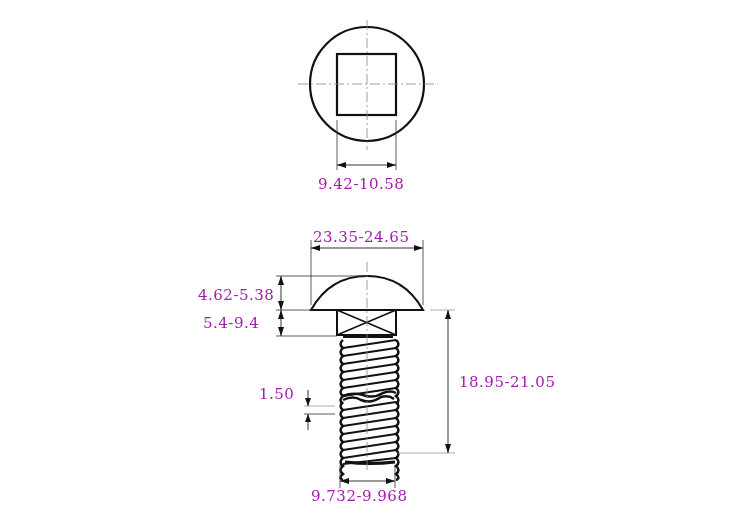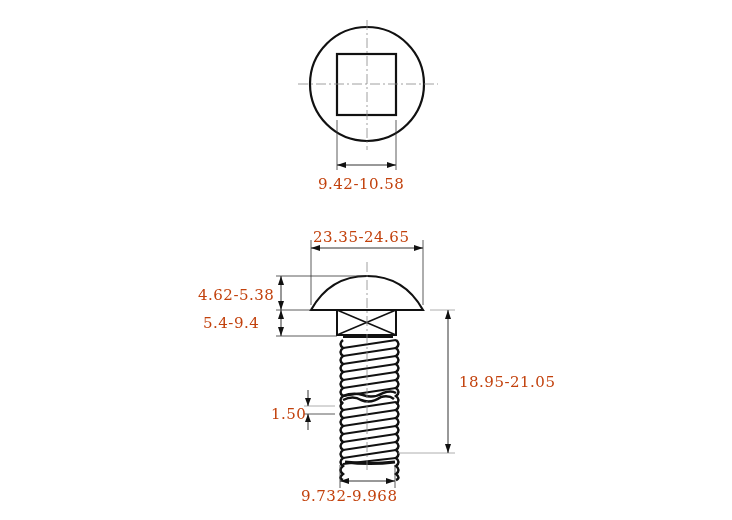--- a/index.html
+++ b/index.html
@@ -1,18 +1,18 @@
 <!DOCTYPE html>
 <html><head>
   <meta charset="utf-8">
   <style>
     html, body { margin:0; padding:0; background:#ffffff; }
     body { width:732px; height:520px; position:relative; overflow:hidden; font-family:"DejaVu Serif", serif; }
     svg { position:absolute; left:0; top:0; }
-    .lbl { position:absolute; font-family:"DejaVu Serif", serif; font-size:15px; color:#c2410c; letter-spacing:0.5px; white-space:nowrap; }
+    .lbl { position:absolute; font-family:"DejaVu Serif", serif; font-size:15px; color:#a21caf; letter-spacing:0.5px; white-space:nowrap; }
   </style>
 </head>
 <body>
 
 <svg width="732" height="520" viewBox="0 0 732 520">
 
   <g>
     <circle cx="367" cy="84" r="57" fill="none" stroke="#111" stroke-width="2.2"></circle>
     <rect x="337" y="54" width="59" height="61" fill="none" stroke="#111" stroke-width="2.2"></rect>
     <line x1="367" y1="20" x2="367" y2="150" stroke="#888" stroke-width="0.8" stroke-dasharray="10,3,2,3"></line>
@@ -104,14 +104,14 @@
     <polygon points="340,481 349,478 349,484" fill="#111"></polygon>
     <polygon points="395,481 386,478 386,484" fill="#111"></polygon>
   </g>
 </svg>
 
 <div class="lbl" style="left:318px;top:175px;">9.42-10.58</div>
 <div class="lbl" style="left:313px;top:228px;text-align:center;">23.35-24.65</div>
 <div class="lbl" style="left:198px;top:286px;">4.62-5.38</div>
 <div class="lbl" style="left:203px;top:314px;">5.4-9.4</div>
 <div class="lbl" style="left:459px;top:373px;">18.95-21.05</div>
-<div class="lbl" style="left:259px;top:405px;margin-left:12px;">1.50</div>
-<div class="lbl" style="left:301px;top:487px;text-align:right;">9.732-9.968</div>
+<div class="lbl" style="left:259px;top:385px;">1.50</div>
+<div class="lbl" style="left:311px;top:487px;text-align:right;">9.732-9.968</div>
 
 </body></html>

